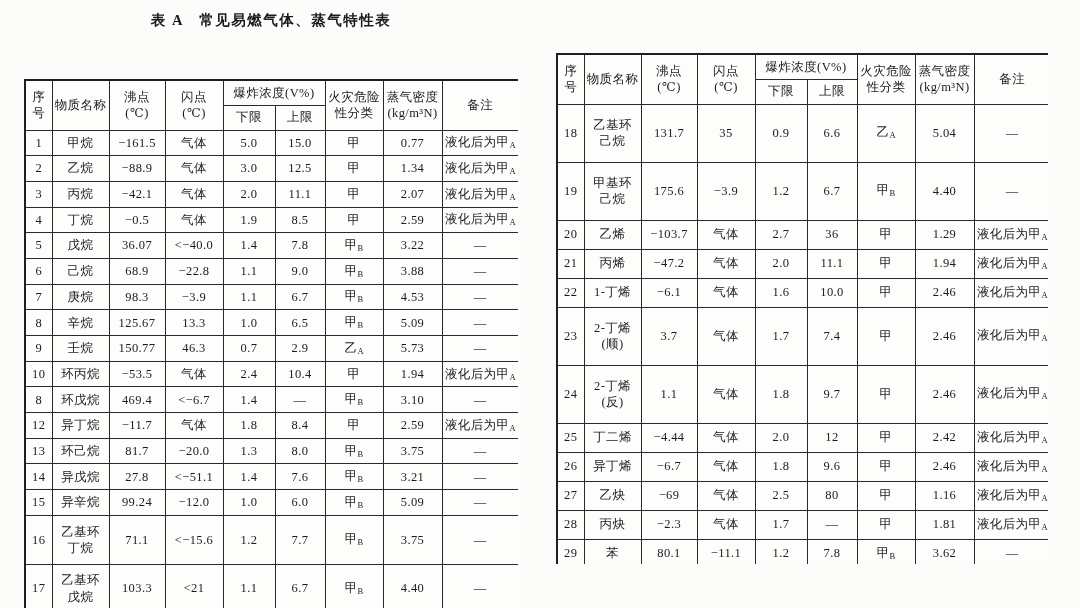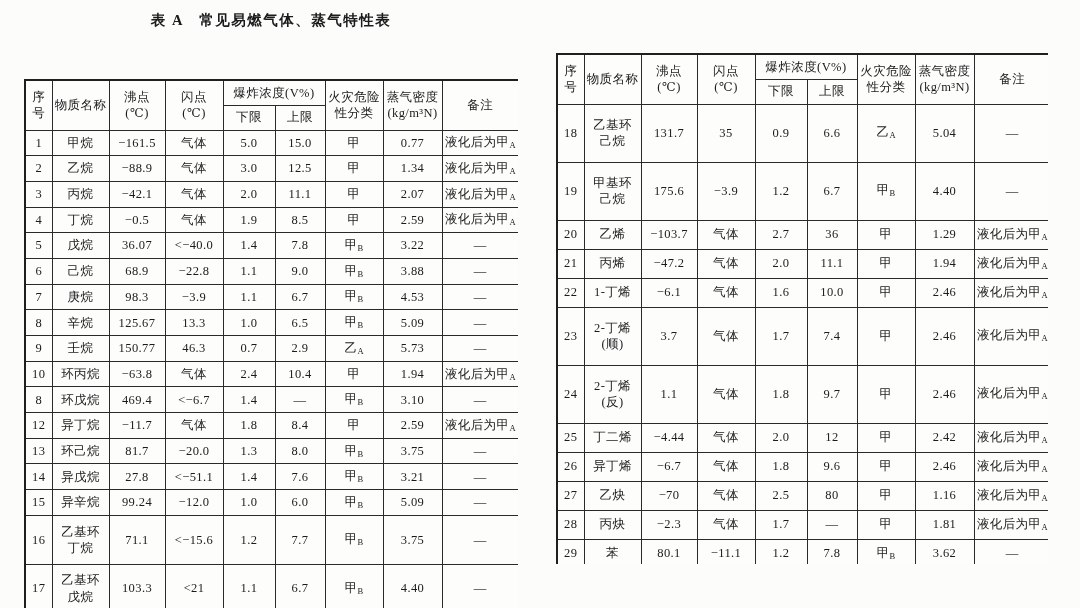--- a/index.html
+++ b/index.html
@@ -188,21 +188,21 @@
             <td>46.3</td>
             <td>0.7</td>
             <td>2.9</td>
             <td>乙<sub>A</sub></td>
             <td>5.73</td>
             <td>—</td>
           </tr>
           <tr class="">
             <td>10</td>
             <td>环丙烷</td>
-            <td>−63.8</td>
+            <td>−53.5</td>
             <td>气体</td>
             <td>2.4</td>
             <td>10.4</td>
             <td>甲</td>
             <td>1.94</td>
             <td>液化后为甲<sub>A</sub></td>
           </tr>
           <tr class="">
             <td>8</td>
             <td>环戊烷</td>
@@ -411,21 +411,21 @@
             <td>气体</td>
             <td>1.8</td>
             <td>9.6</td>
             <td>甲</td>
             <td>2.46</td>
             <td>液化后为甲<sub>A</sub></td>
           </tr>
           <tr class="">
             <td>27</td>
             <td>乙炔</td>
-            <td>−70</td>
+            <td>−69</td>
             <td>气体</td>
             <td>2.5</td>
             <td>80</td>
             <td>甲</td>
             <td>1.16</td>
             <td>液化后为甲<sub>A</sub></td>
           </tr>
           <tr class="">
             <td>28</td>
             <td>丙炔</td>

